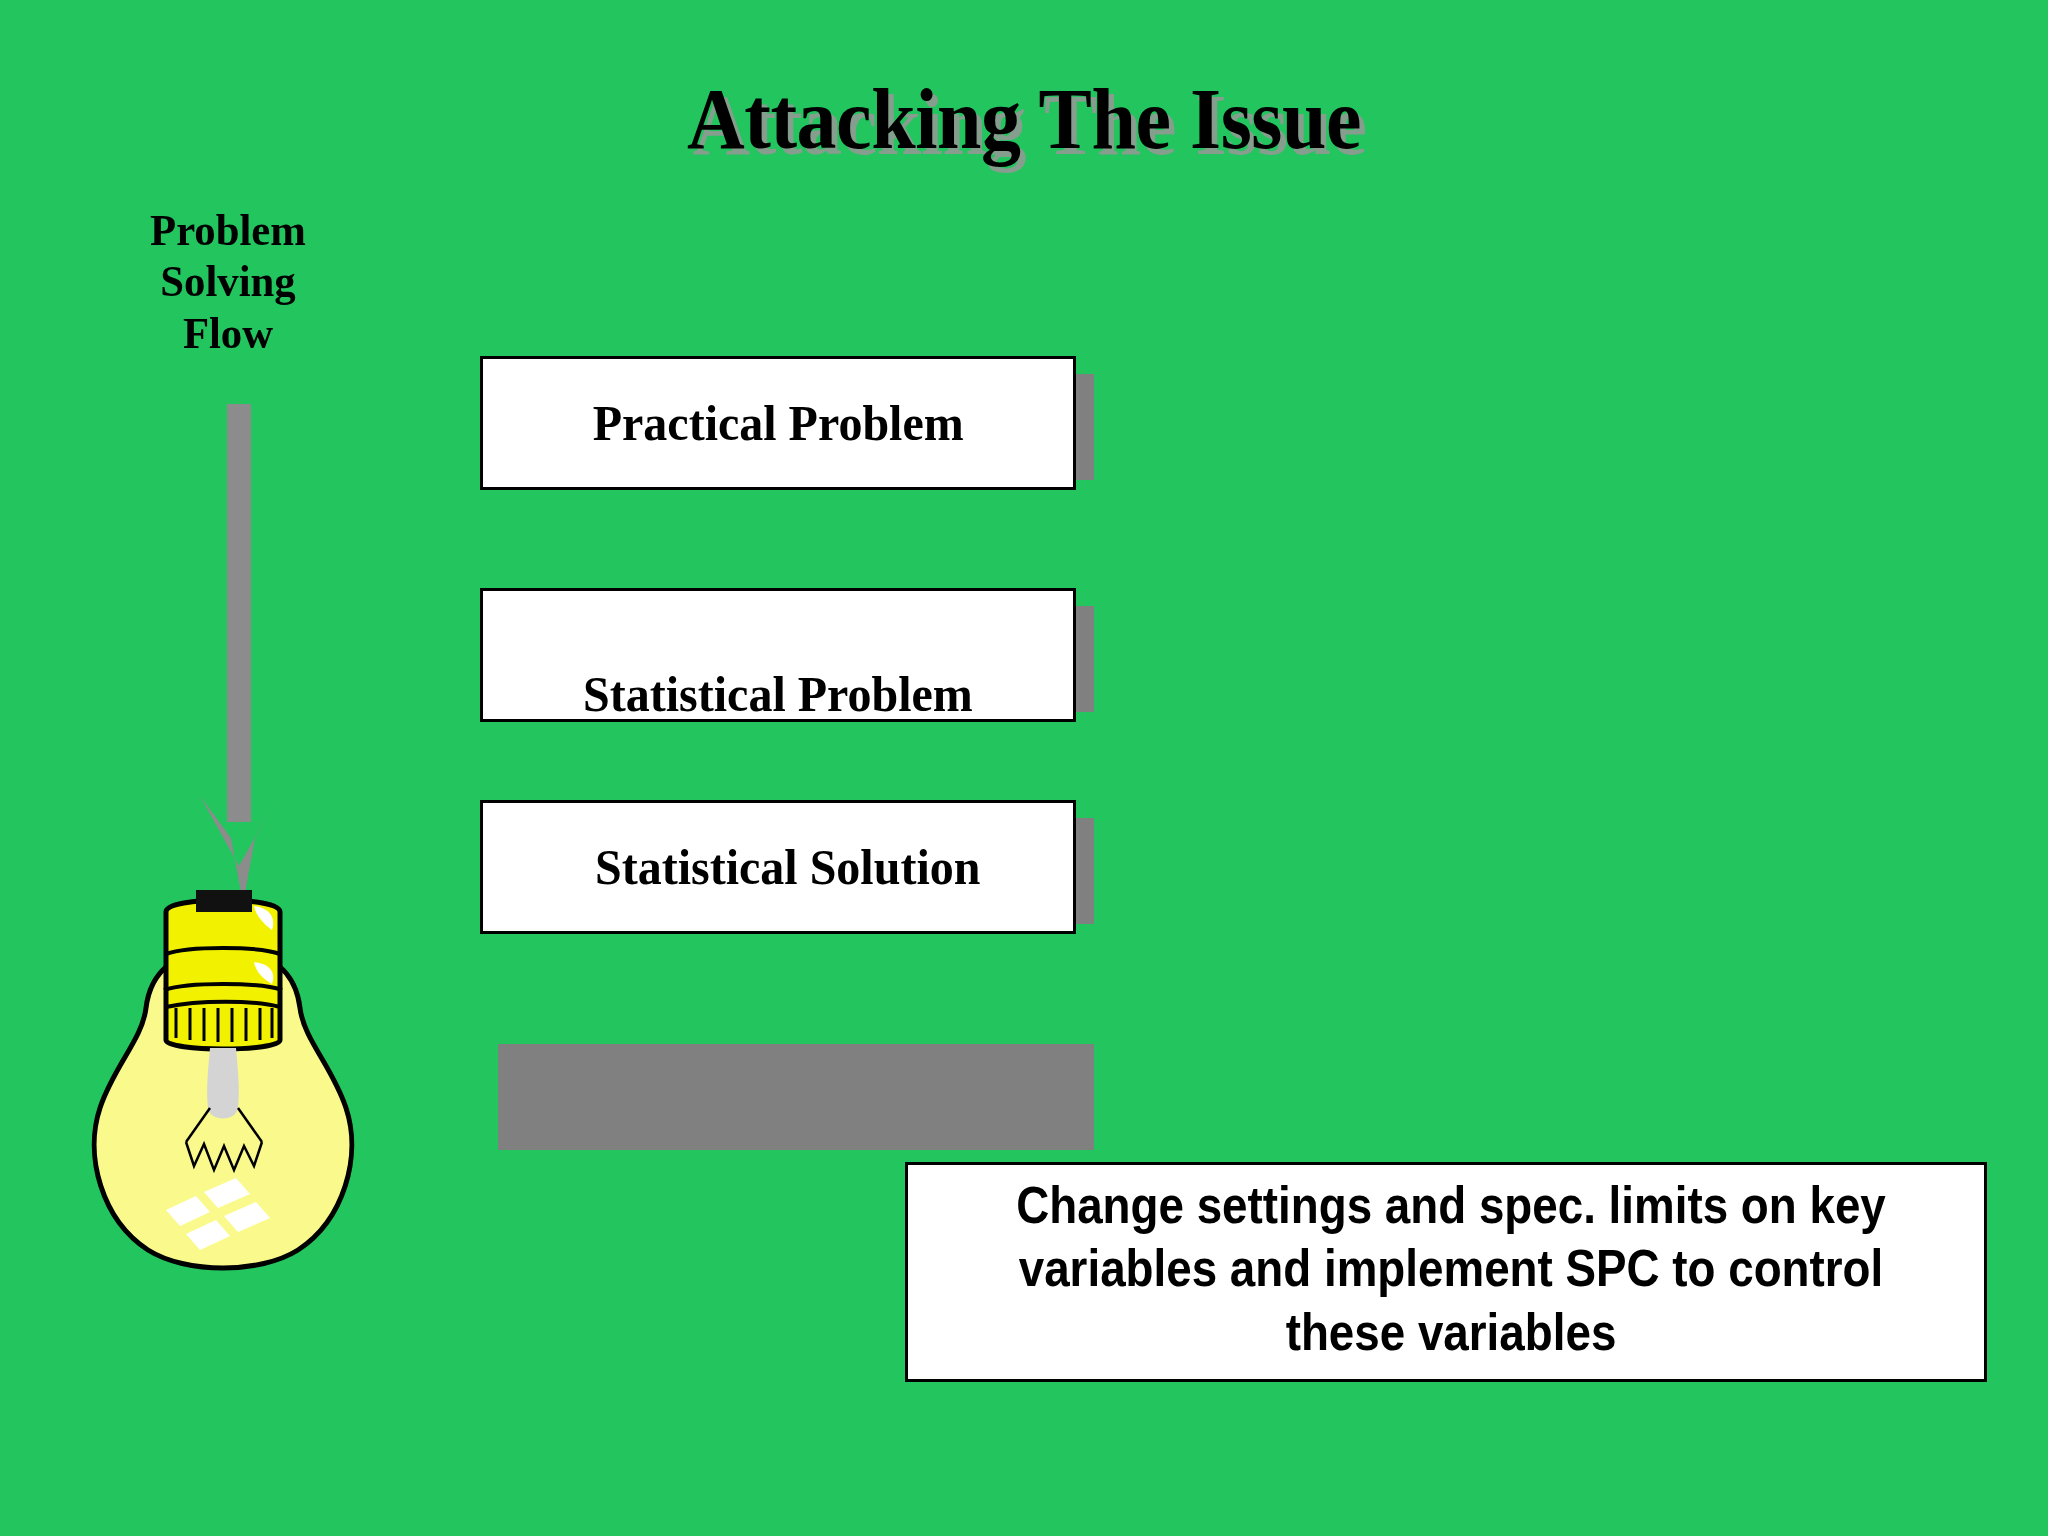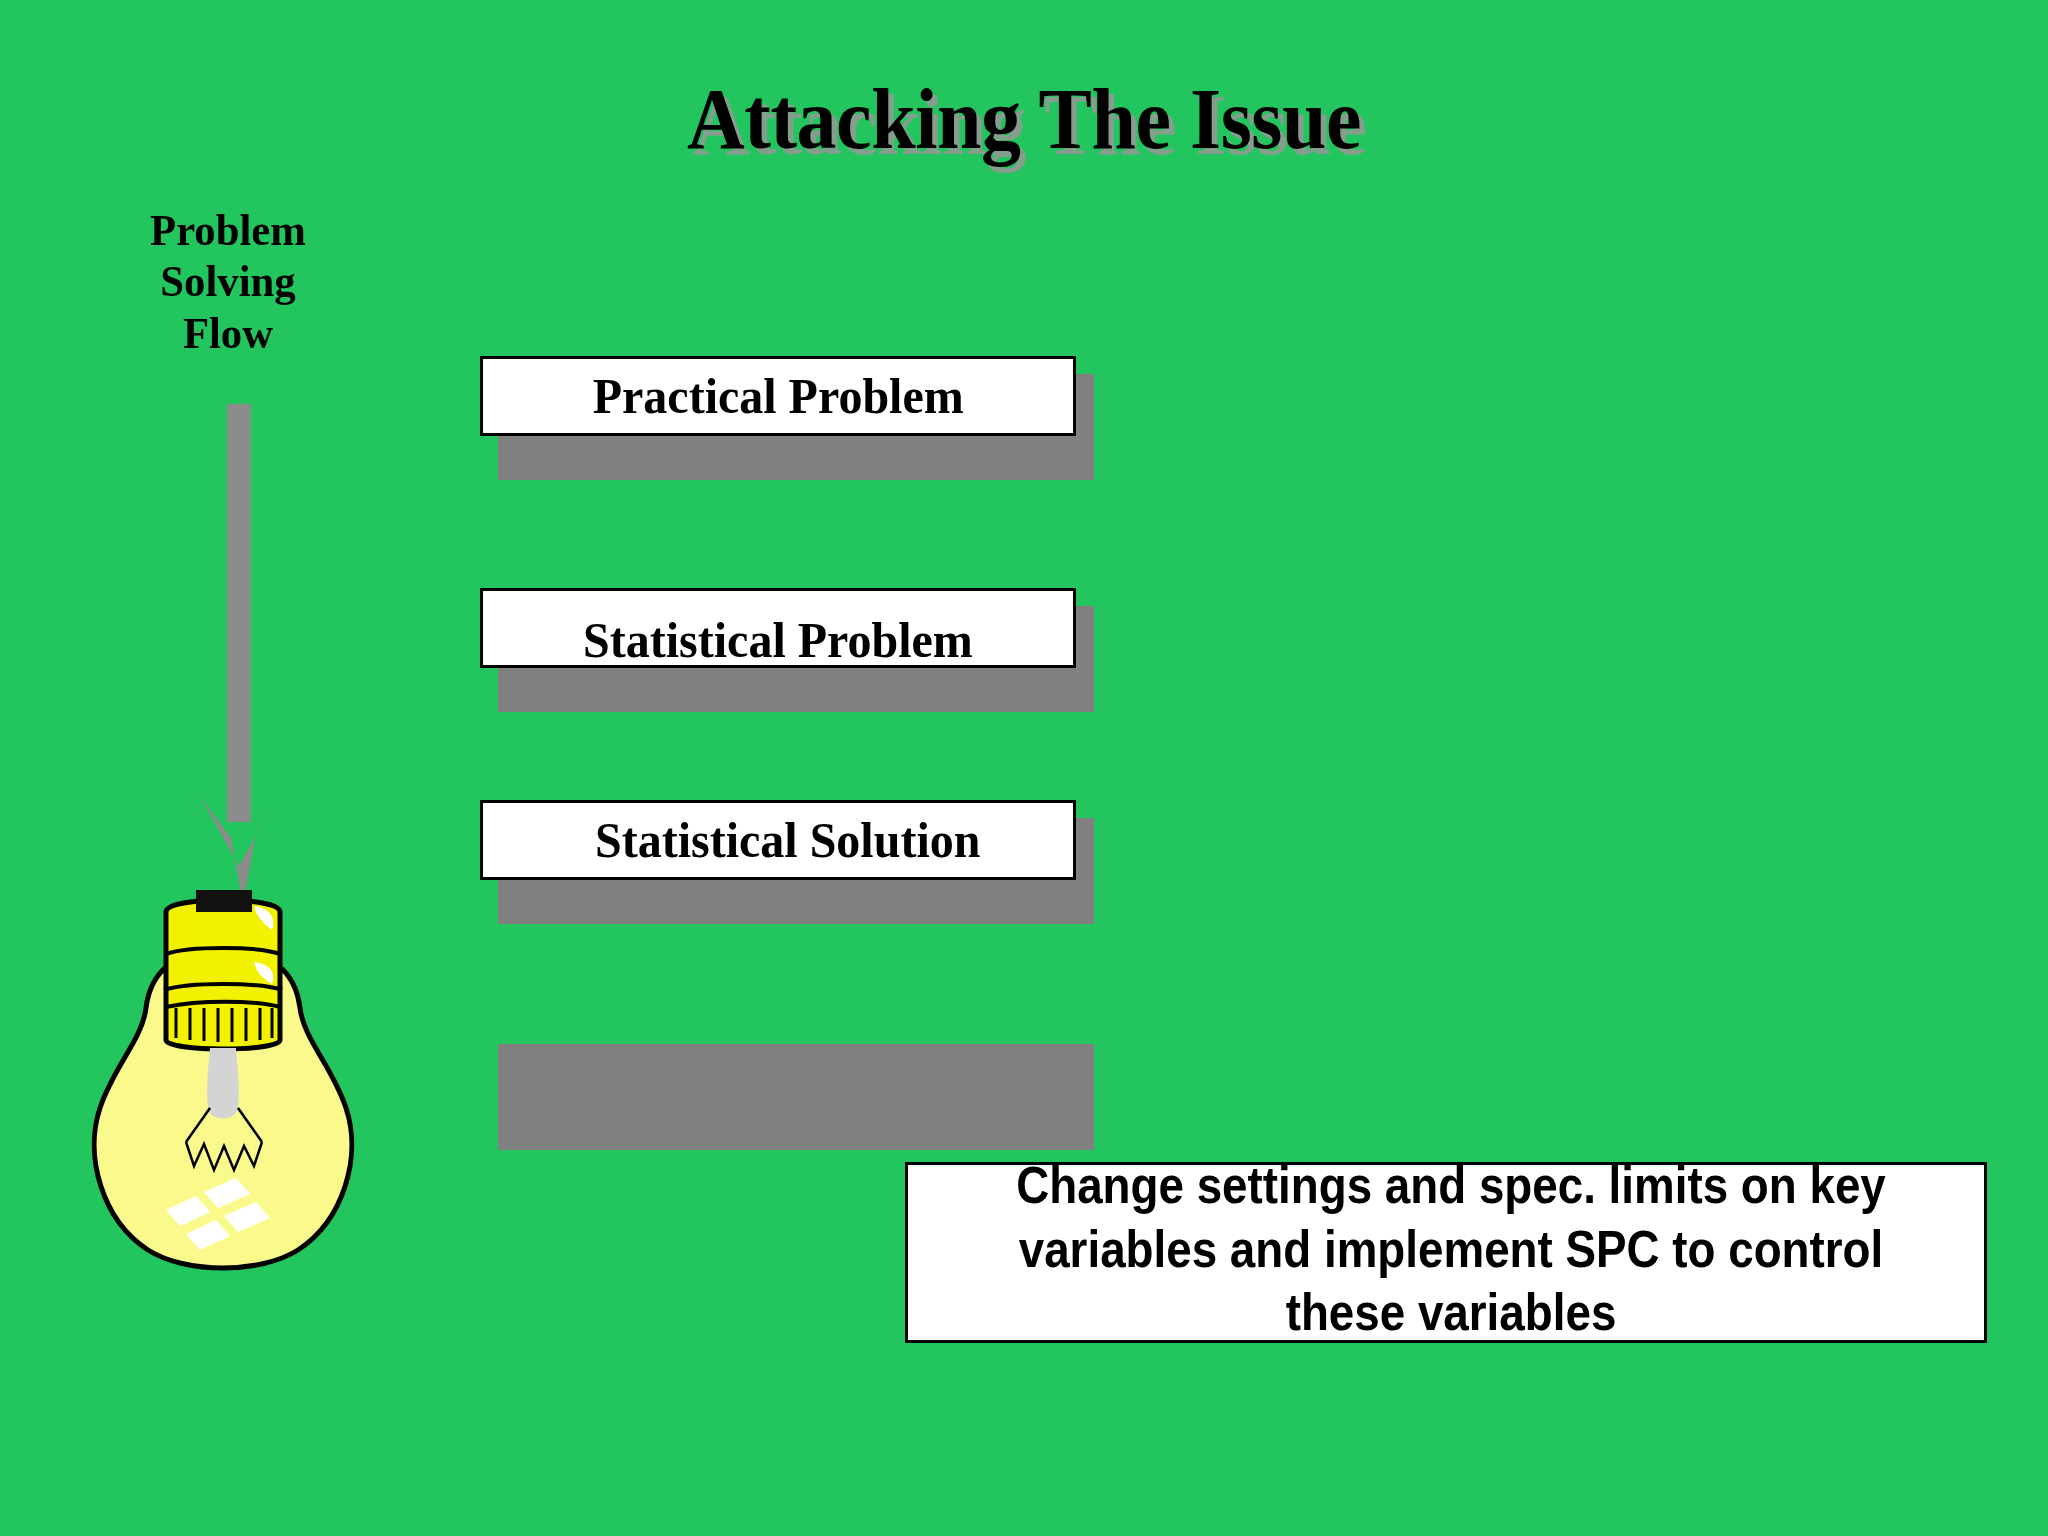--- a/index.html
+++ b/index.html
@@ -67,21 +67,21 @@
     top: 890px;
     width: 330px;
     height: 420px;
   }
 
   
   .flow-box {
     position: absolute;
     box-sizing: border-box;
     width: 596px;
-    height: 80px;
+    height: 134px;
     background: #ffffff;
     border: 3px solid #000000;
     display: flex;
     align-items: center;
     justify-content: center;
     z-index: 3;
   }
   .flow-box-shadow {
     position: absolute;
     box-sizing: border-box;
@@ -108,21 +108,21 @@
   #box-3, #box-3-shadow { top: 1026px; }
   .flow-box { left: 480px; }
   .flow-box-shadow { left: 498px; margin-top: 18px; }
 
   
   #callout {
     position: absolute;
     left: 905px;
     top: 1162px;
     width: 1082px;
-    height: 181px;
+    height: 220px;
     box-sizing: border-box;
     background: #ffffff;
     border: 3px solid #000000;
     display: flex;
     align-items: center;
     justify-content: center;
     padding: 4px 16px 10px 26px;
   }
   #callout-text {
     font-family: "Liberation Sans Narrow", "Liberation Sans", "DejaVu Sans", sans-serif;

